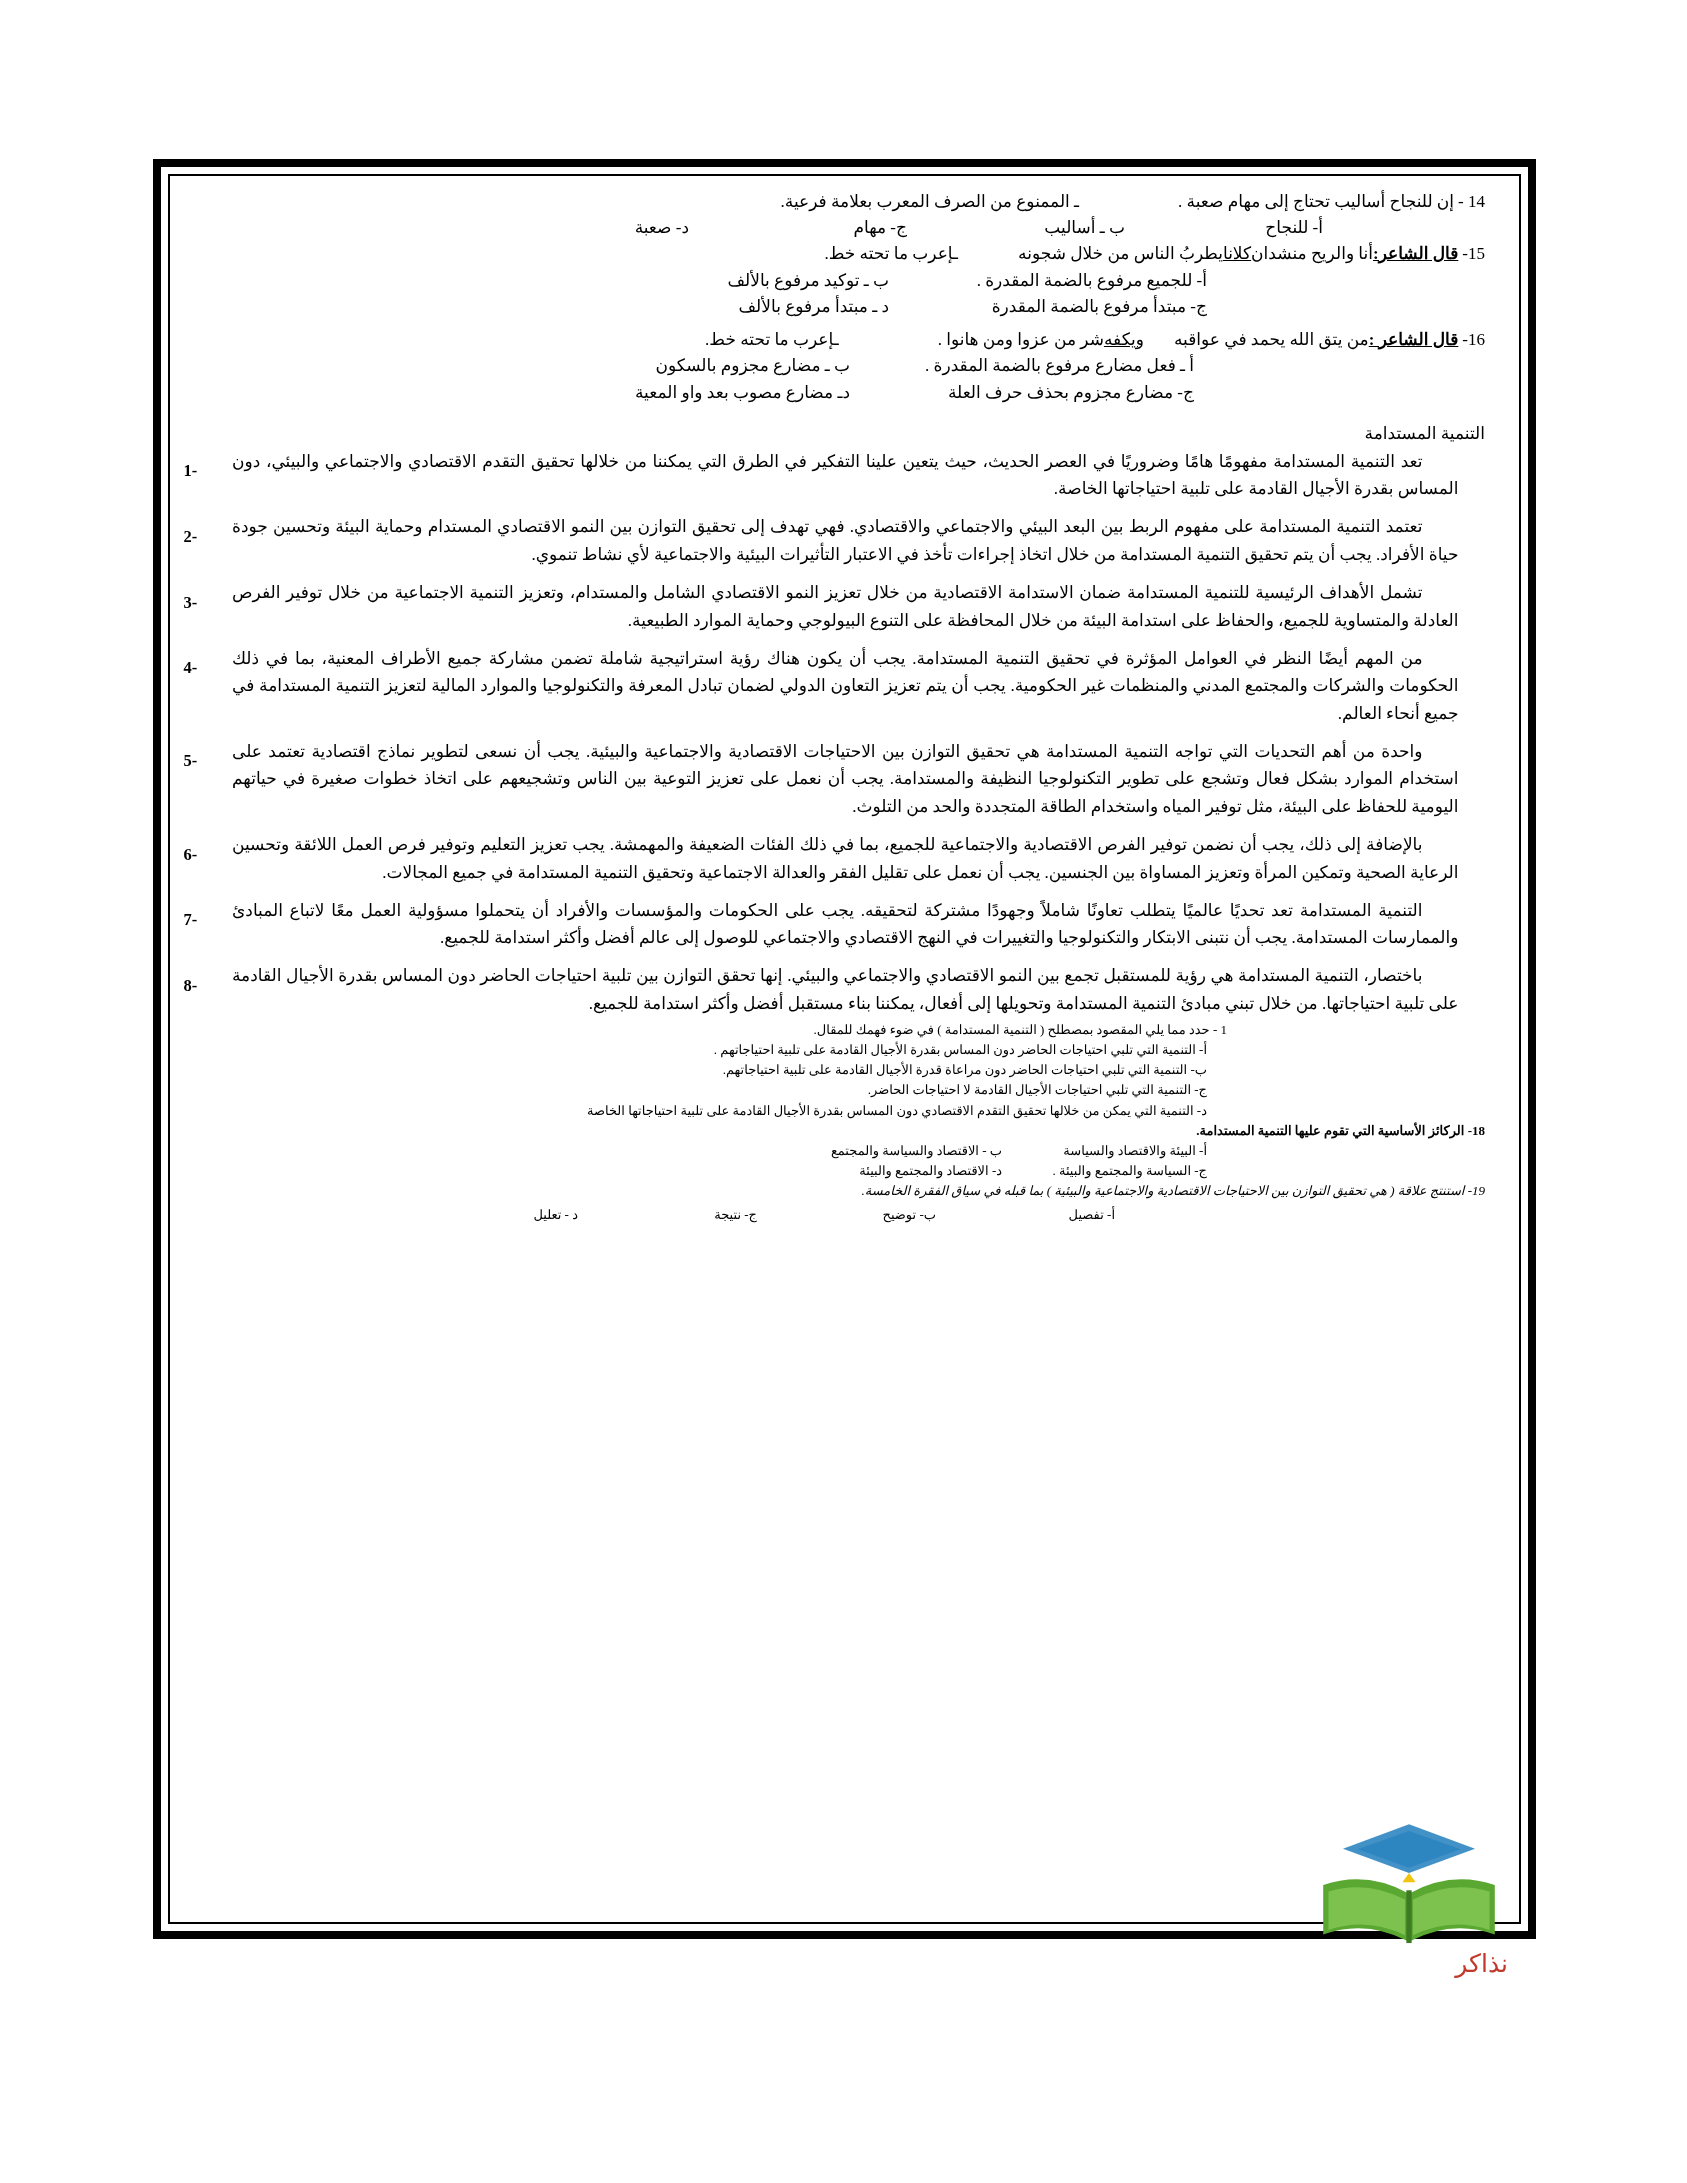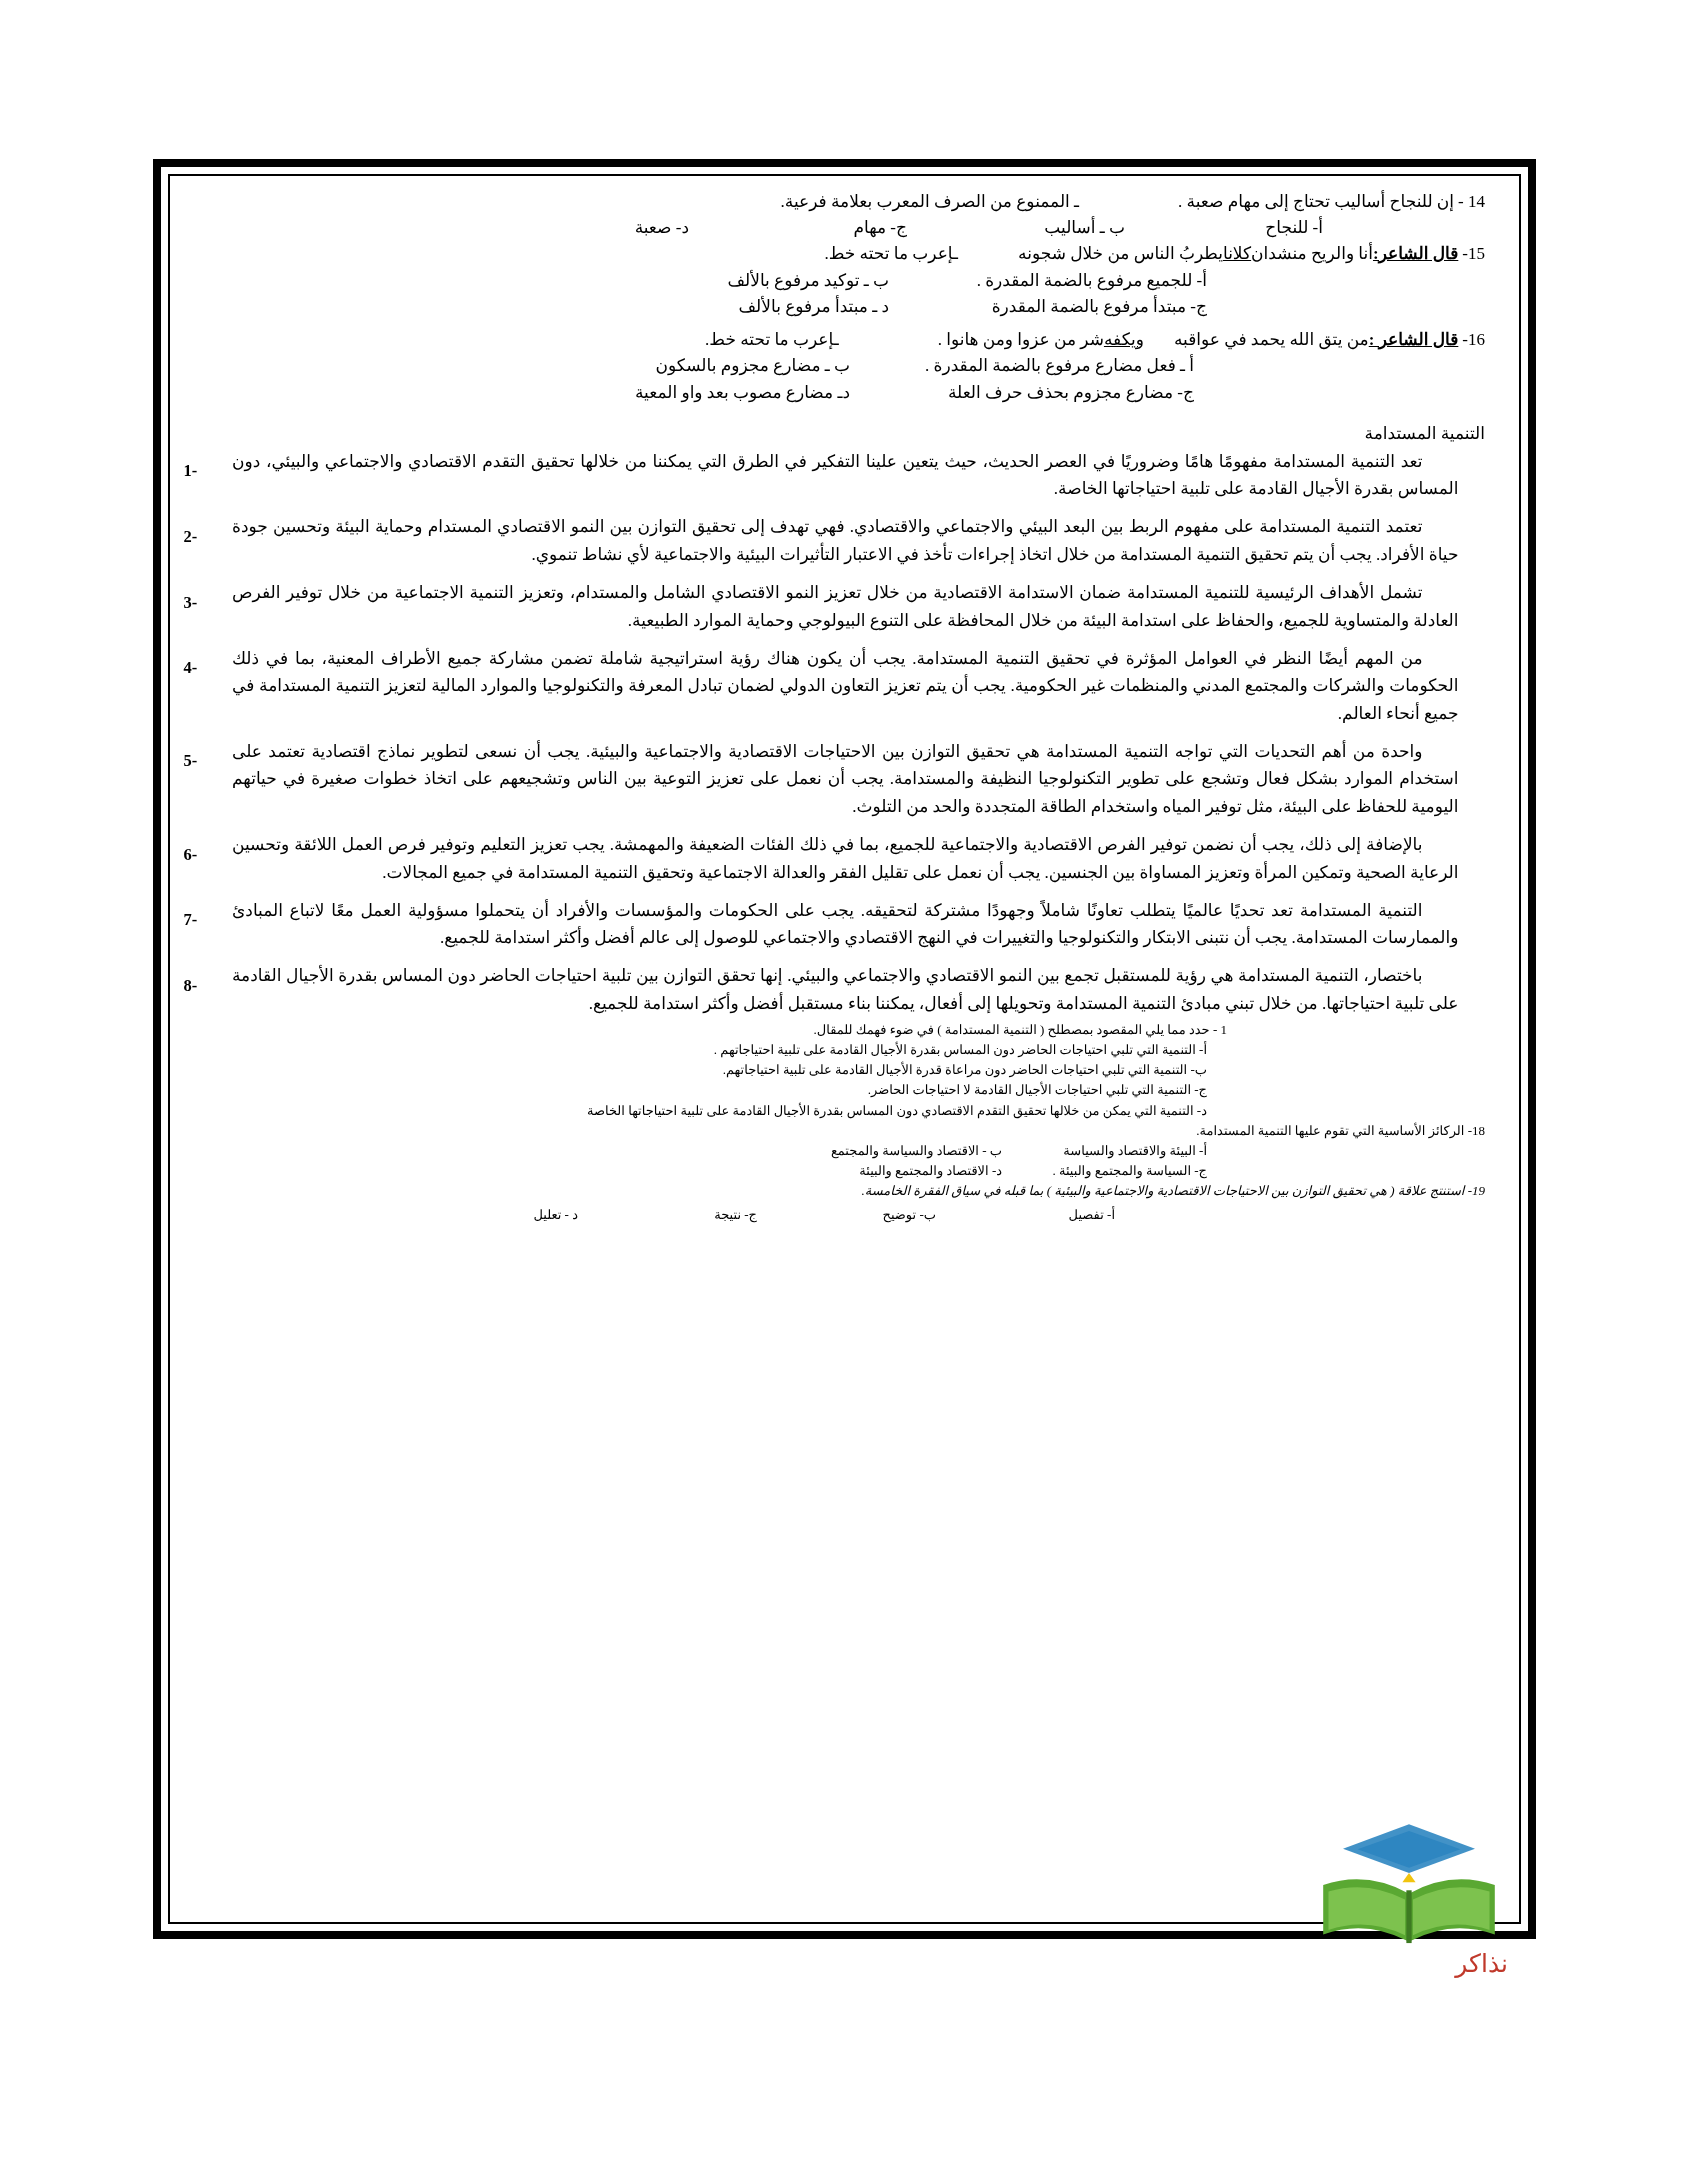--- a/index.html
+++ b/index.html
@@ -134,20 +134,21 @@
     margin-top: 2px;
   }
   .tail .q {
     padding-right: 258px;
   }
   .tail .choice {
     padding-right: 278px;
   }
   .tail .q18 {
     padding-right: 0;
+    font-weight: bold;
   }
   .tail .opts18 {
     display: flex;
     flex-direction: row;
     padding-right: 278px;
   }
   .tail .opts18 .o { white-space: nowrap; }
   .o-w1 { width: 205px; }
   .o-w2 { width: 344px; }
   .tail .q19 { padding-right: 0; font-style: italic; }

